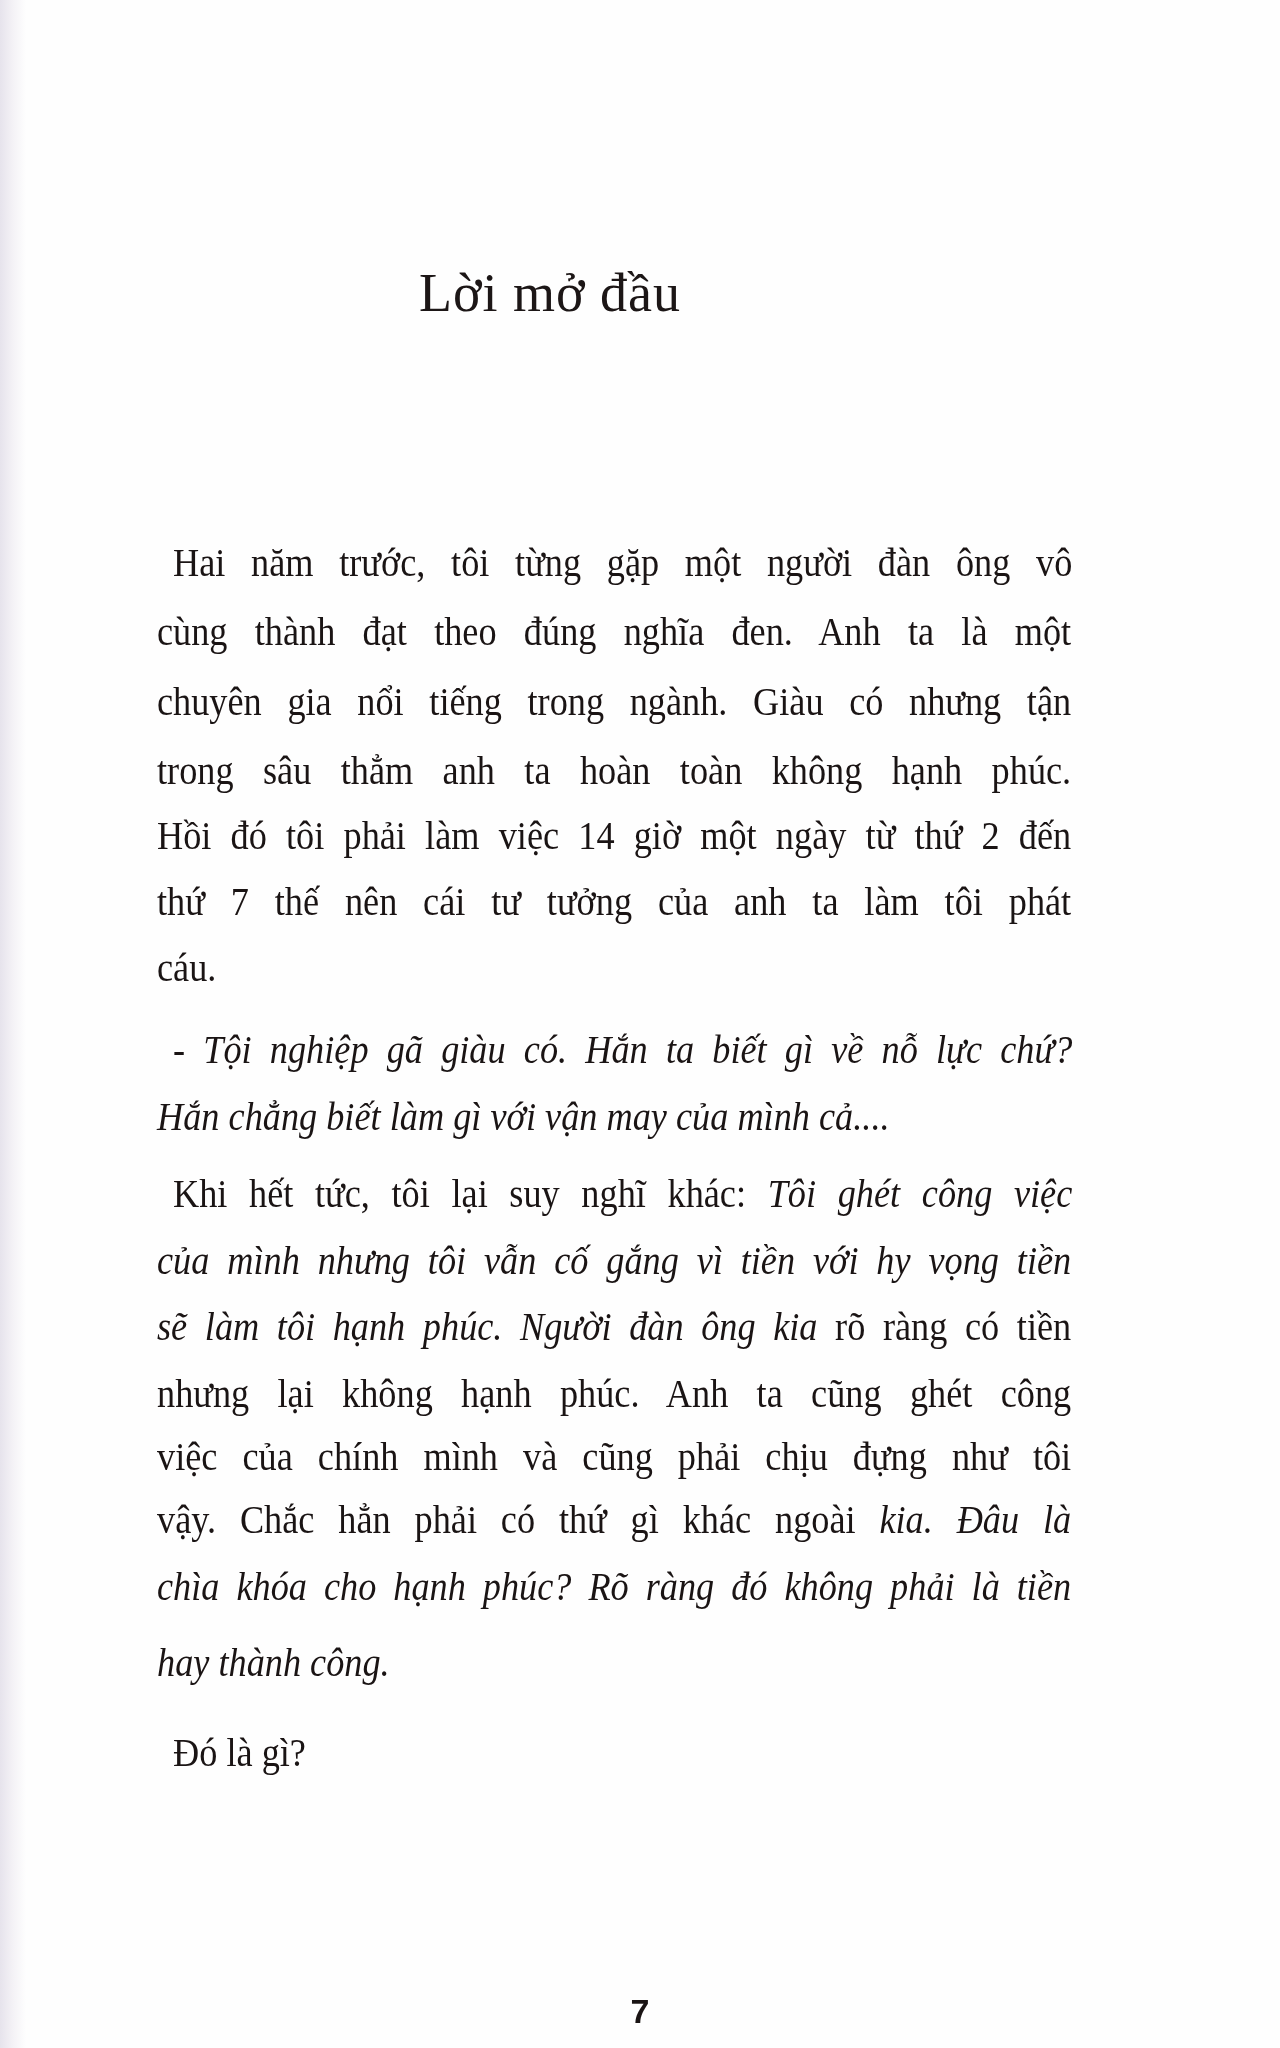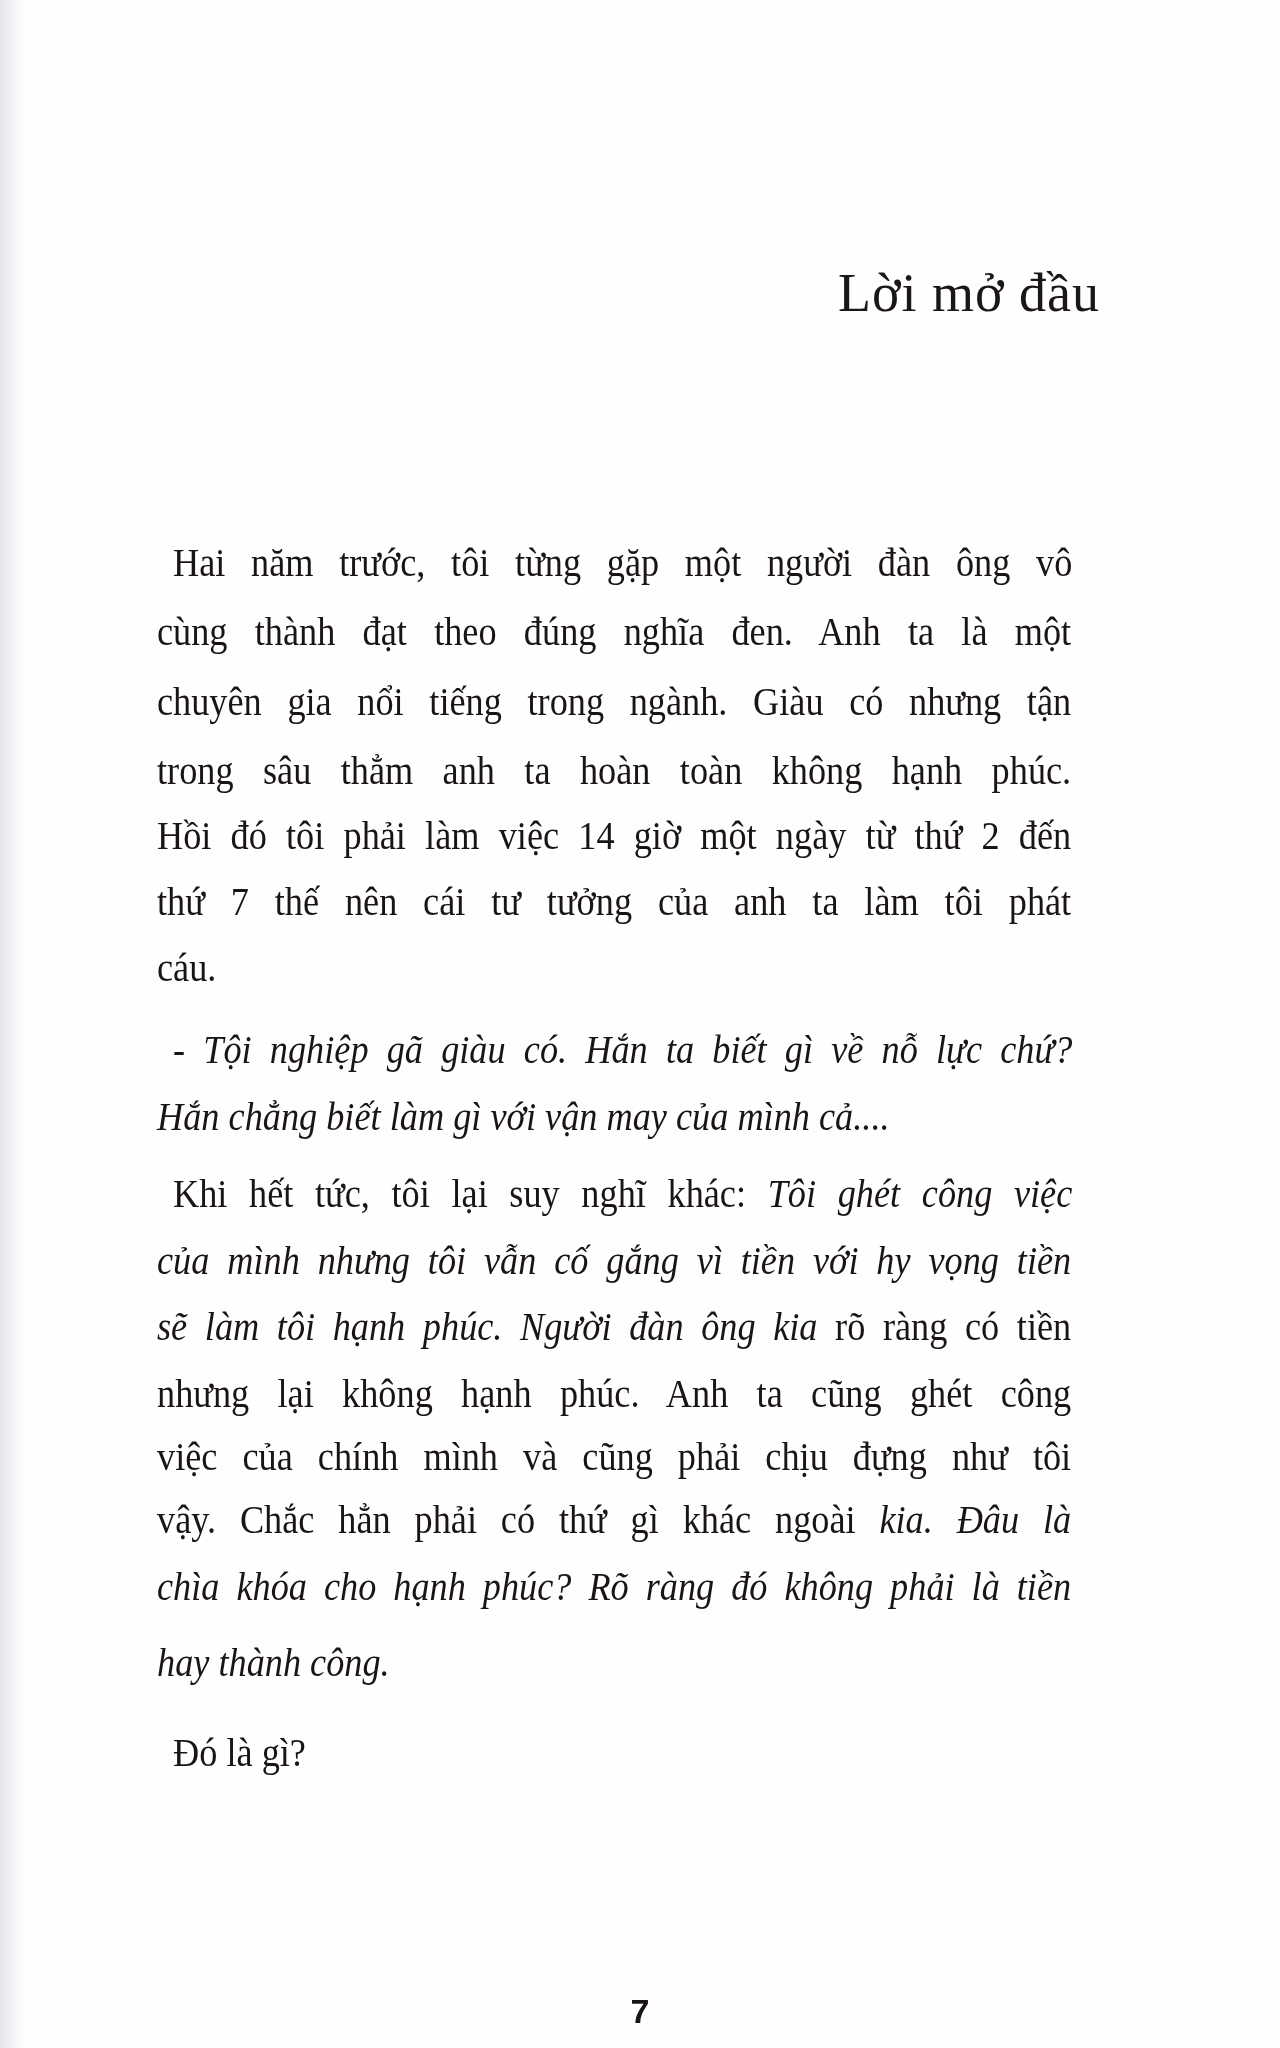--- a/index.html
+++ b/index.html
@@ -1,20 +1,20 @@
 <!DOCTYPE html>
 <html><head>
 <meta charset="utf-8">
 <style>
   html, body { margin:0; padding:0; }
   body { width:1280px; height:2048px; position:relative; background:#fefefe; overflow:hidden;
          font-family:"Liberation Serif","DejaVu Serif",serif; color:#1a1414; }
   .edge { position:absolute; left:0; top:0; width:26px; height:2048px;
           background:linear-gradient(to right,#e6e3ec,#f4f2f6 50%,#fefefe); }
-  .title { position:absolute; top:262px; left:0; width:1100px; text-align:right;
+  .title { position:absolute; top:262px; left:0; width:1100px; text-align:center;
            font-size:54px; letter-spacing:1px; color:#1c1616; }
   .line { position:absolute; left:157px; width:983px; font-size:39px; line-height:50px;
           white-space:nowrap; text-align:justify; text-align-last:justify; transform:scaleX(0.93); transform-origin:left; }
   .line.short { text-align-last:left; }
   .ind { left:173px; width:967px; }
   .i { font-style:italic; }
   .pnum { position:absolute; top:1992px; left:0; width:1280px; text-align:center;
           font-family:"Liberation Sans","DejaVu Sans",sans-serif; font-weight:bold; font-size:34px; }
 </style>
 </head>

